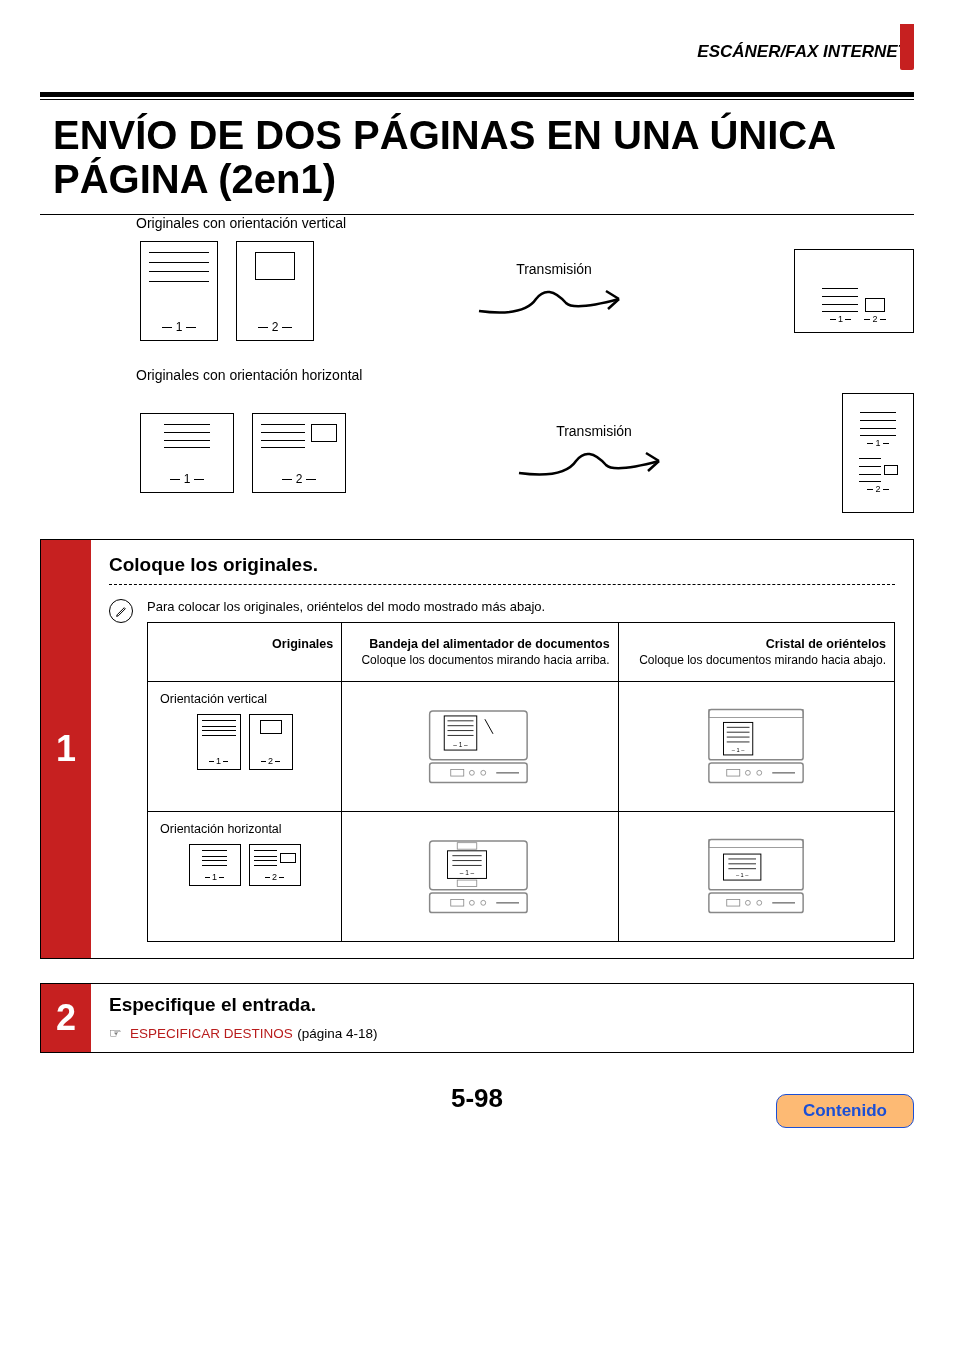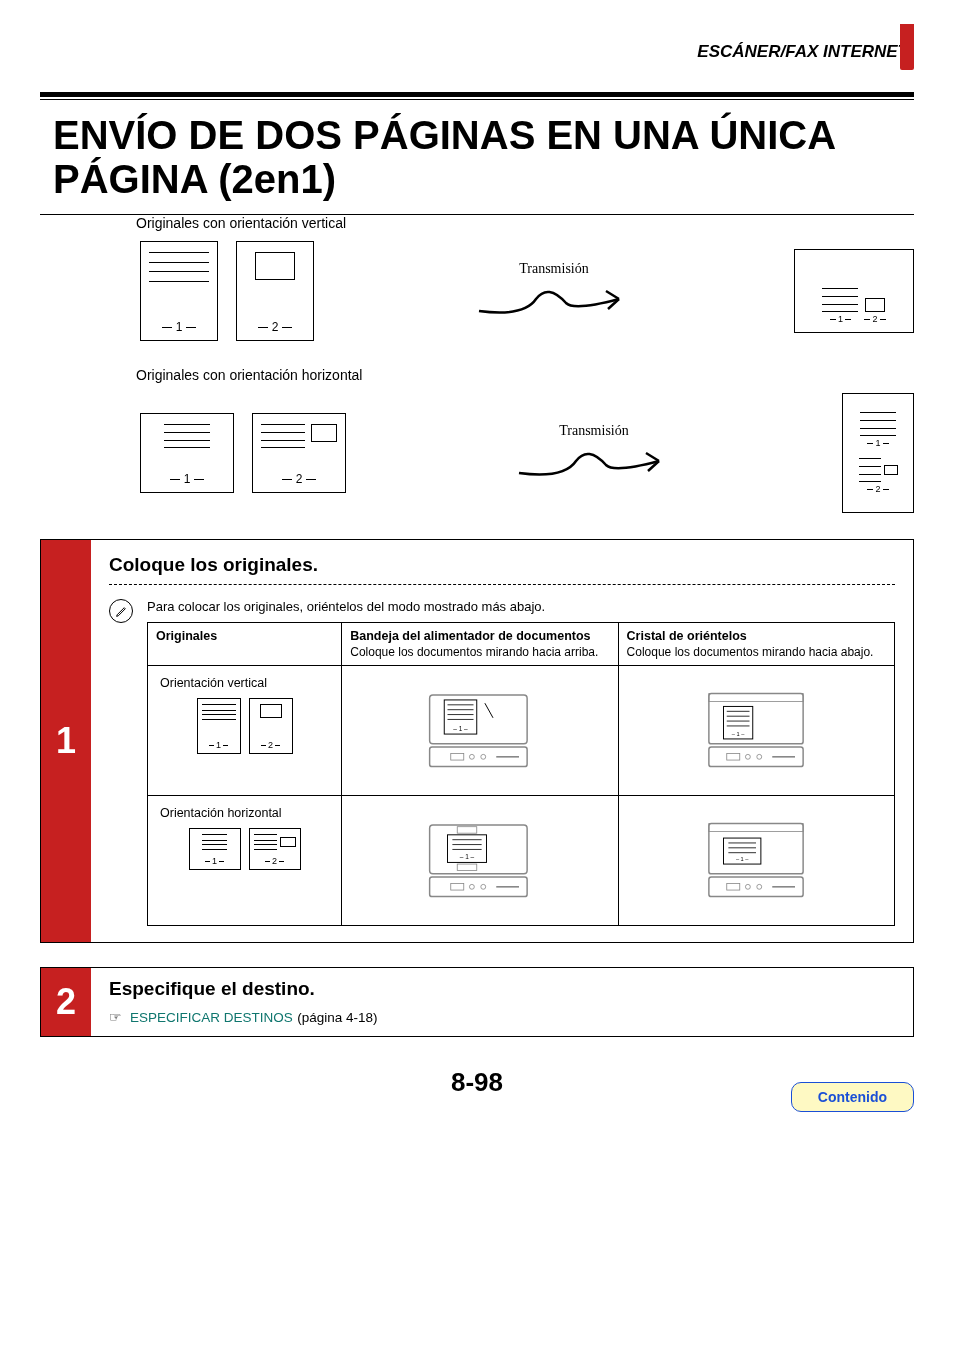--- a/index.html
+++ b/index.html
@@ -106,21 +106,21 @@
   }
   .sheet .plabel .dash { width:10px; border-top:1px solid #000; }
   .arrow-col {
     flex: 1;
     display: flex;
     flex-direction: column;
     align-items: center;
     gap: 4px;
     padding: 0 20px;
   }
-  .arrow-label { font-size: 14px; font-family: Liberation Serif, serif; }
+  .arrow-label { font-size: 14px; }
   .result-sheet {
     border: 1.2px solid #000;
     background: #fff;
     padding: 8px;
     display: flex;
     gap: 6px;
     justify-content: center;
     align-items: flex-end;
   }
   .result-sheet.port { width: 120px; height: 84px; flex-direction: row; }
@@ -212,22 +212,22 @@
     border-collapse: collapse;
     width: 100%;
   }
   table.placement th, table.placement td {
     border: 1px solid #000;
     font-size: 12.5px;
     vertical-align: top;
   }
   table.placement th {
     font-weight: bold;
-    text-align: left;
-    padding: 6px 8px;
+    text-align: right;
+    padding: 14px 8px;
   }
   table.placement th .sub {
     font-weight: normal;
     display: block;
     font-size: 12px;
     margin-top: 2px;
   }
   table.placement td {
     padding: 10px 12px 12px 12px;
     height: 130px;
@@ -253,43 +253,43 @@
     display:flex; align-items:center; justify-content:center;
     height: 100%;
   }
   .printer-placeholder svg { width: 130px; height: 92px; }
 
   .step2-body {
     flex: 1;
     padding: 10px 18px 10px 18px;
   }
   .link {
-    color: #0f766e;
+    color: #b91c1c;
     font-size: 13.5px;
   }
   .hand { font-size: 14px; margin-right: 4px; }
   .ref-suffix { font-size: 13.5px; }
 
   .page-num {
     text-align: center;
     font-size: 26px;
     font-weight: bold;
     margin-top: 30px;
   }
   .contents-btn {
     position: absolute;
     right: 40px;
     bottom: 26px;
     border: 1.5px solid #1a4fd6;
     border-radius: 10px;
     padding: 6px 26px;
     color: #1a4fd6;
     font-weight: bold;
-    font-size: 14px;
-    background: #fef9c3;
+    font-size: 17px;
+    background: #fdba74;
   }
 </style>
 </head>
 <body>
 
 <div class="page">
   <div class="tab-bar">
       <div class="red-tab"></div>
     </div>
 
@@ -554,25 +554,25 @@
           </tbody>
             </table>
         </div>
       </div>
     </div>
   </div>
 
   <div class="step-wrap">
     <div class="step-num">2</div>
     <div class="step2-body">
-      <div class="step-title">Especifique el destino.</div>
+      <div class="step-title">Especifique el entrada.</div>
       <div>
         <span class="hand">☞</span>
         <span class="link">ESPECIFICAR DESTINOS</span>
         <span class="ref-suffix"> (página 4-18)</span>
       </div>
     </div>
   </div>
 
-  <div class="page-num">8-98</div>
+  <div class="page-num">5-98</div>
 
   <div class="contents-btn">Contenido</div>
 </div>
 
 </body></html>

